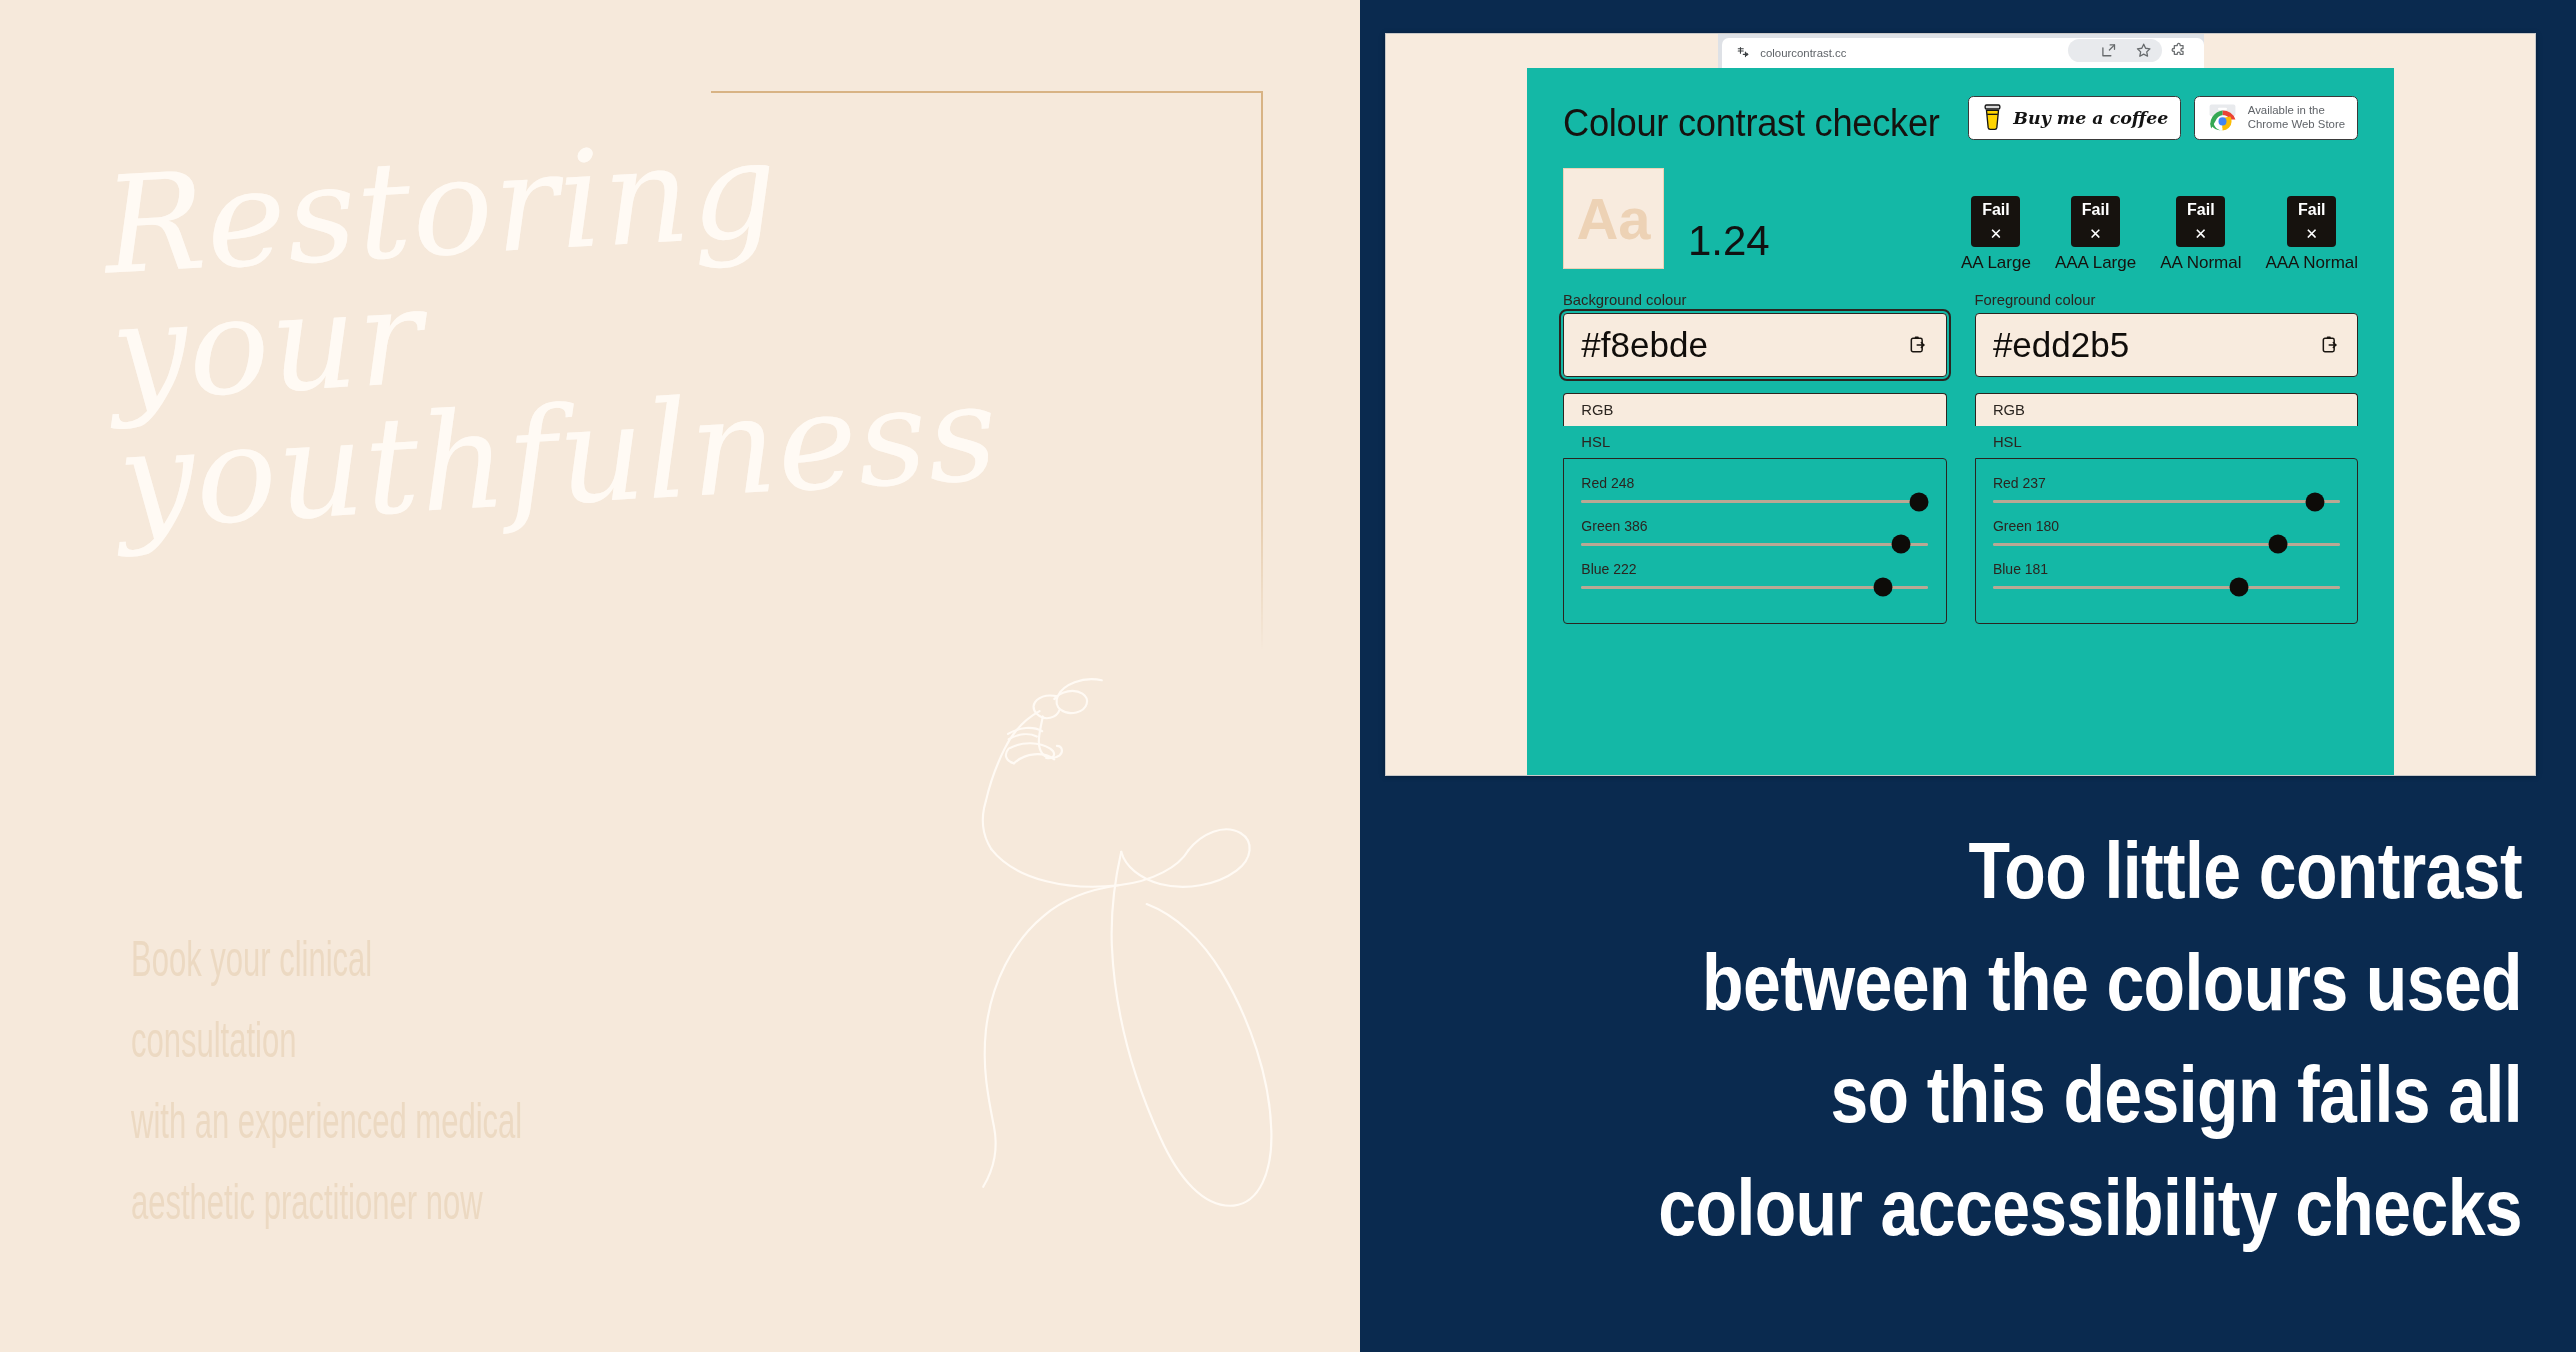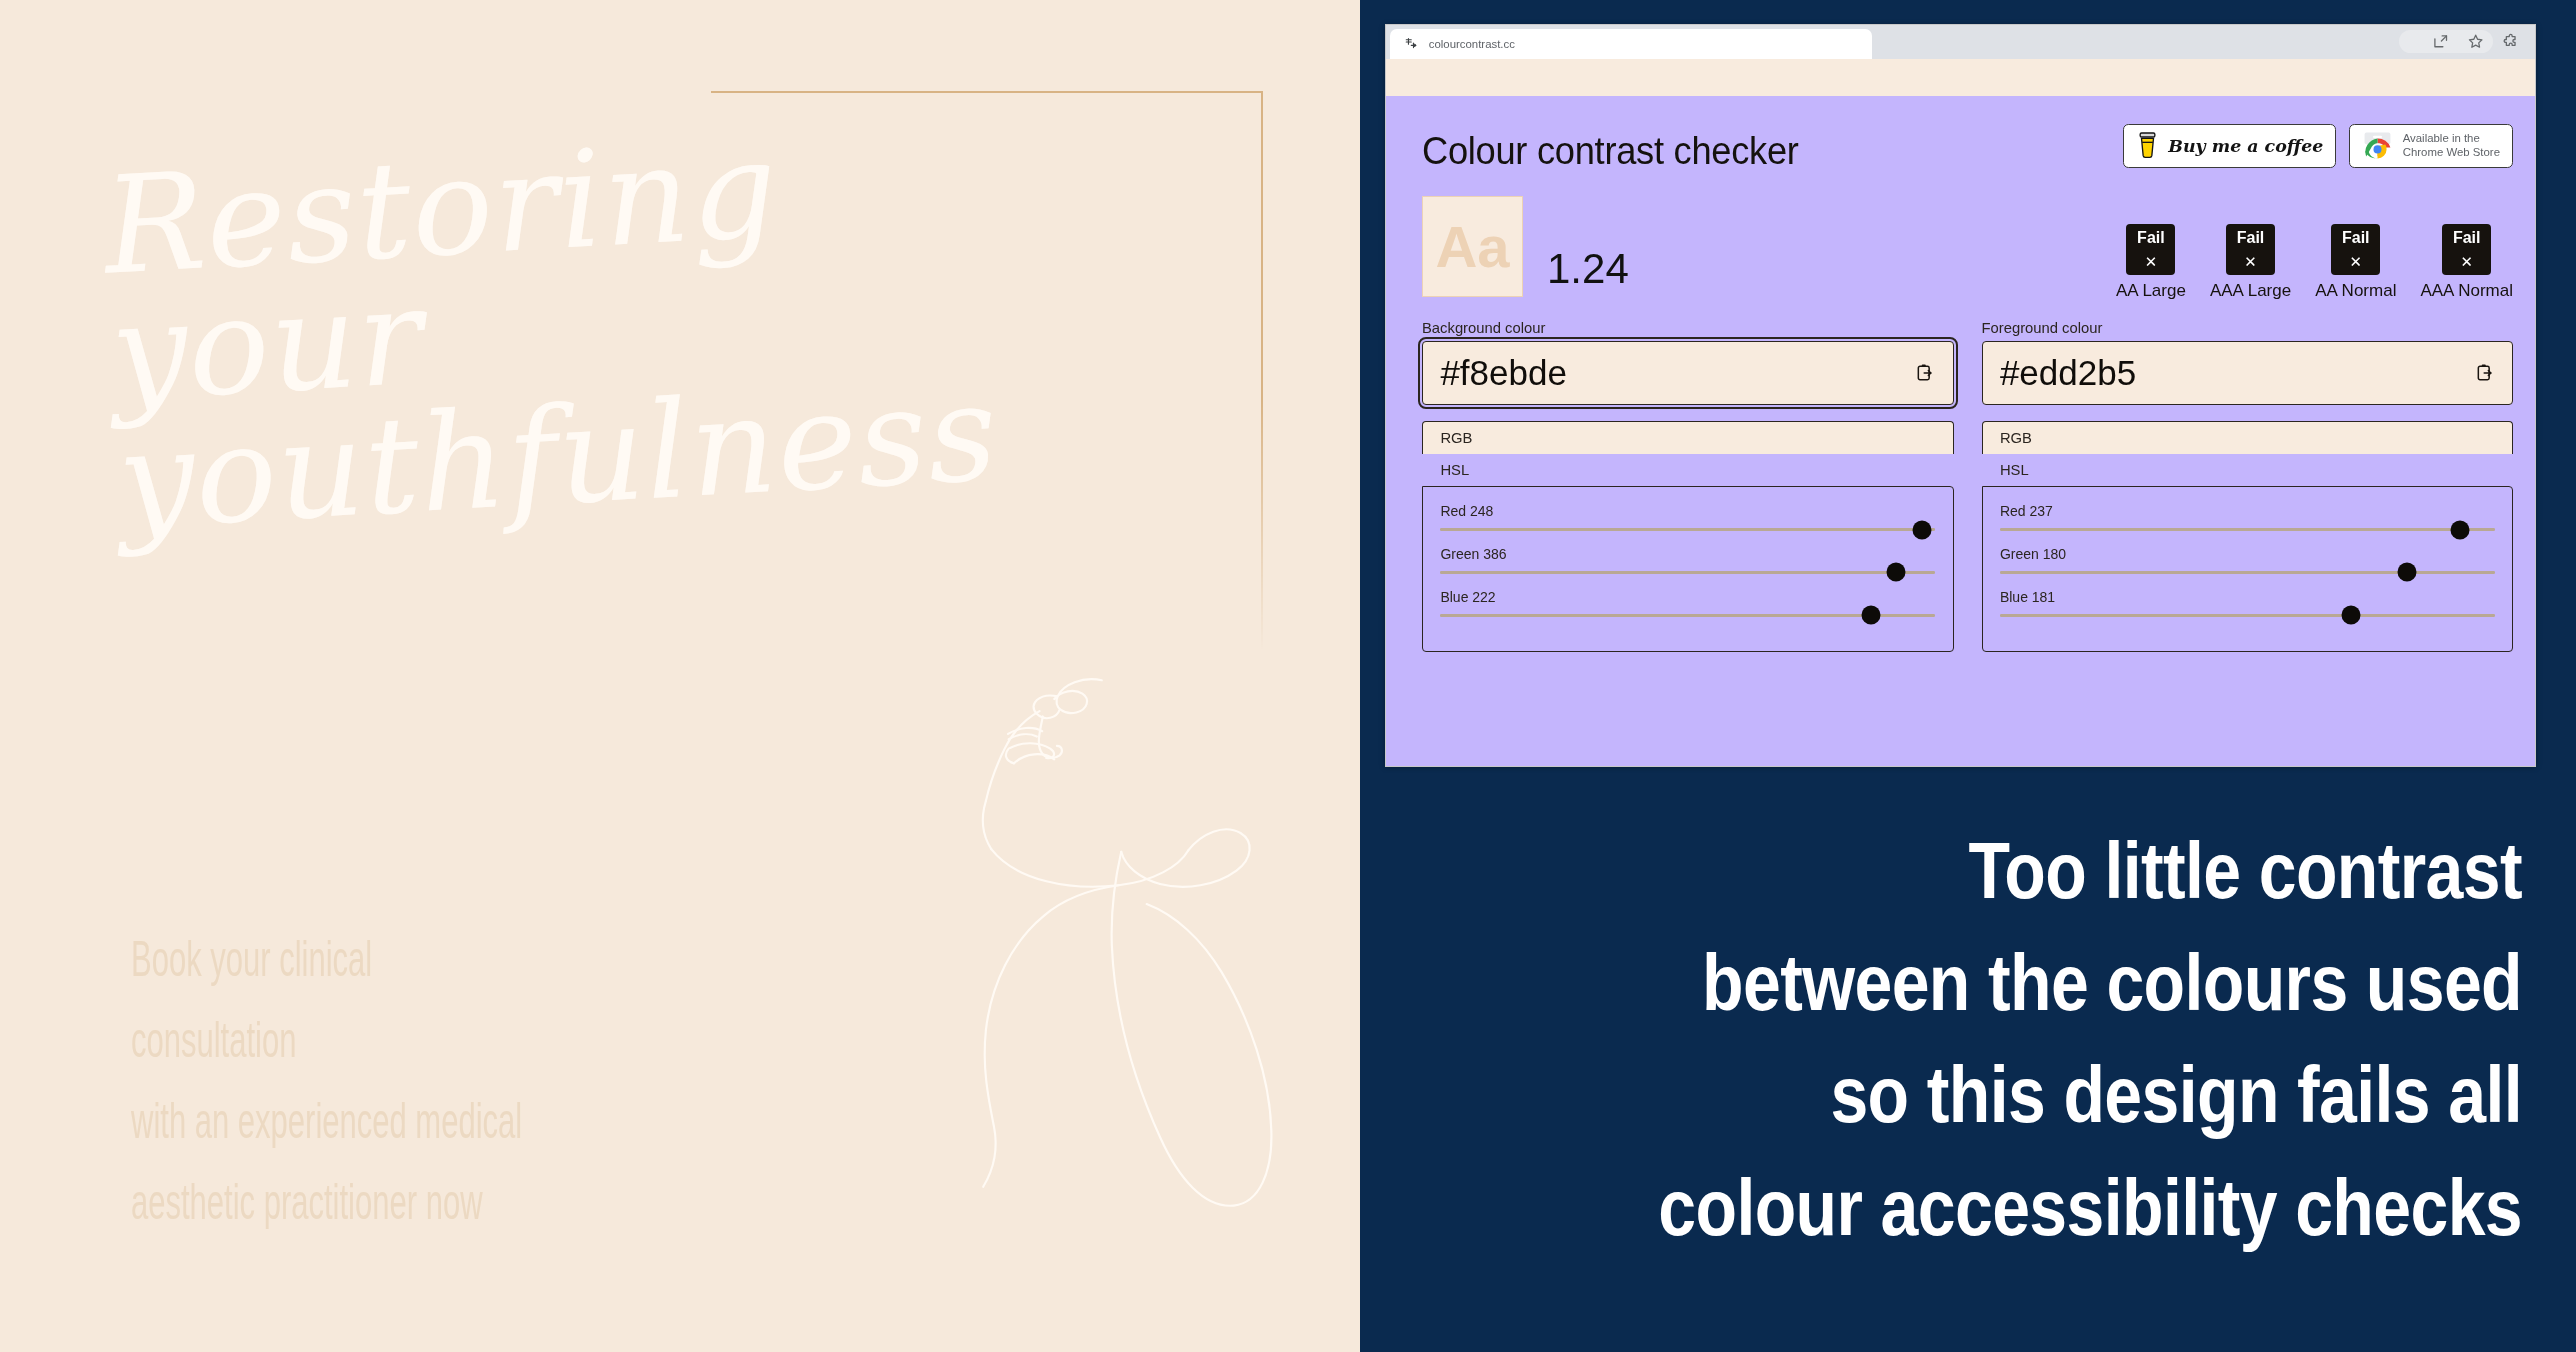--- a/index.html
+++ b/index.html
@@ -67,26 +67,26 @@
     font-weight:bold;
     font-size:79px;line-height:1.42;
     letter-spacing:-0.7px;
     transform:scaleX(0.86);
     transform-origin:right top;
     white-space:pre-line;
   }
 
   
   .browser{
-    position:absolute;left:1385px;top:24px;width:1149px;height:741px;
+    position:absolute;left:1385px;top:33px;width:1149px;height:741px;
     background:#f8ebde;
     border:1.3px solid #c8c8c8;
     box-shadow:0 1.3px 5.4px rgba(0,0,0,.35);
     overflow:hidden;
-    display:flex;flex-direction:column;
+    display:flex;flex-direction:column;align-items:center;
   }
   .chrome-bar{
     height:34px;flex:0 0 34px;
     background:#dee1e6;
     display:flex;align-items:stretch;
     position:relative;
   }
   .tab{
     margin-top:4px;margin-left:4px;
     height:29.5px;width:470px;
@@ -110,23 +110,22 @@
     position:absolute;right:6.7px;top:0;height:34px;
     display:flex;align-items:center;gap:17.4px;padding-right:9.4px;
   }
   .chrome-actions .cicon{width:17.4px;height:17.4px;opacity:.75;}
   .chrome-pill{
     position:absolute;right:42px;top:5.4px;height:23px;width:94px;
     background:#e8eaed;border-radius:11.4px;
   }
 
   .app{
-    flex:1;background:#c4b5fd;padding:28px 22px 0 36px;position:relative;
+    flex:1;background:#14b8a6;padding:28px 36px 0 36px;position:relative;
     box-sizing:border-box;
-    margin-top:37px;
   }
   .app-head{display:flex;align-items:flex-start;justify-content:space-between;}
   .app-title{
     font-size:39px;font-weight:normal;color:#15120f;
     font-family:"Liberation Sans",sans-serif;
     letter-spacing:-0.3px;margin:0;padding-top:5.4px;
     transform:scaleX(.93);transform-origin:left center;
   }
   .head-btns{display:flex;gap:13px;}
   .btn-card{

